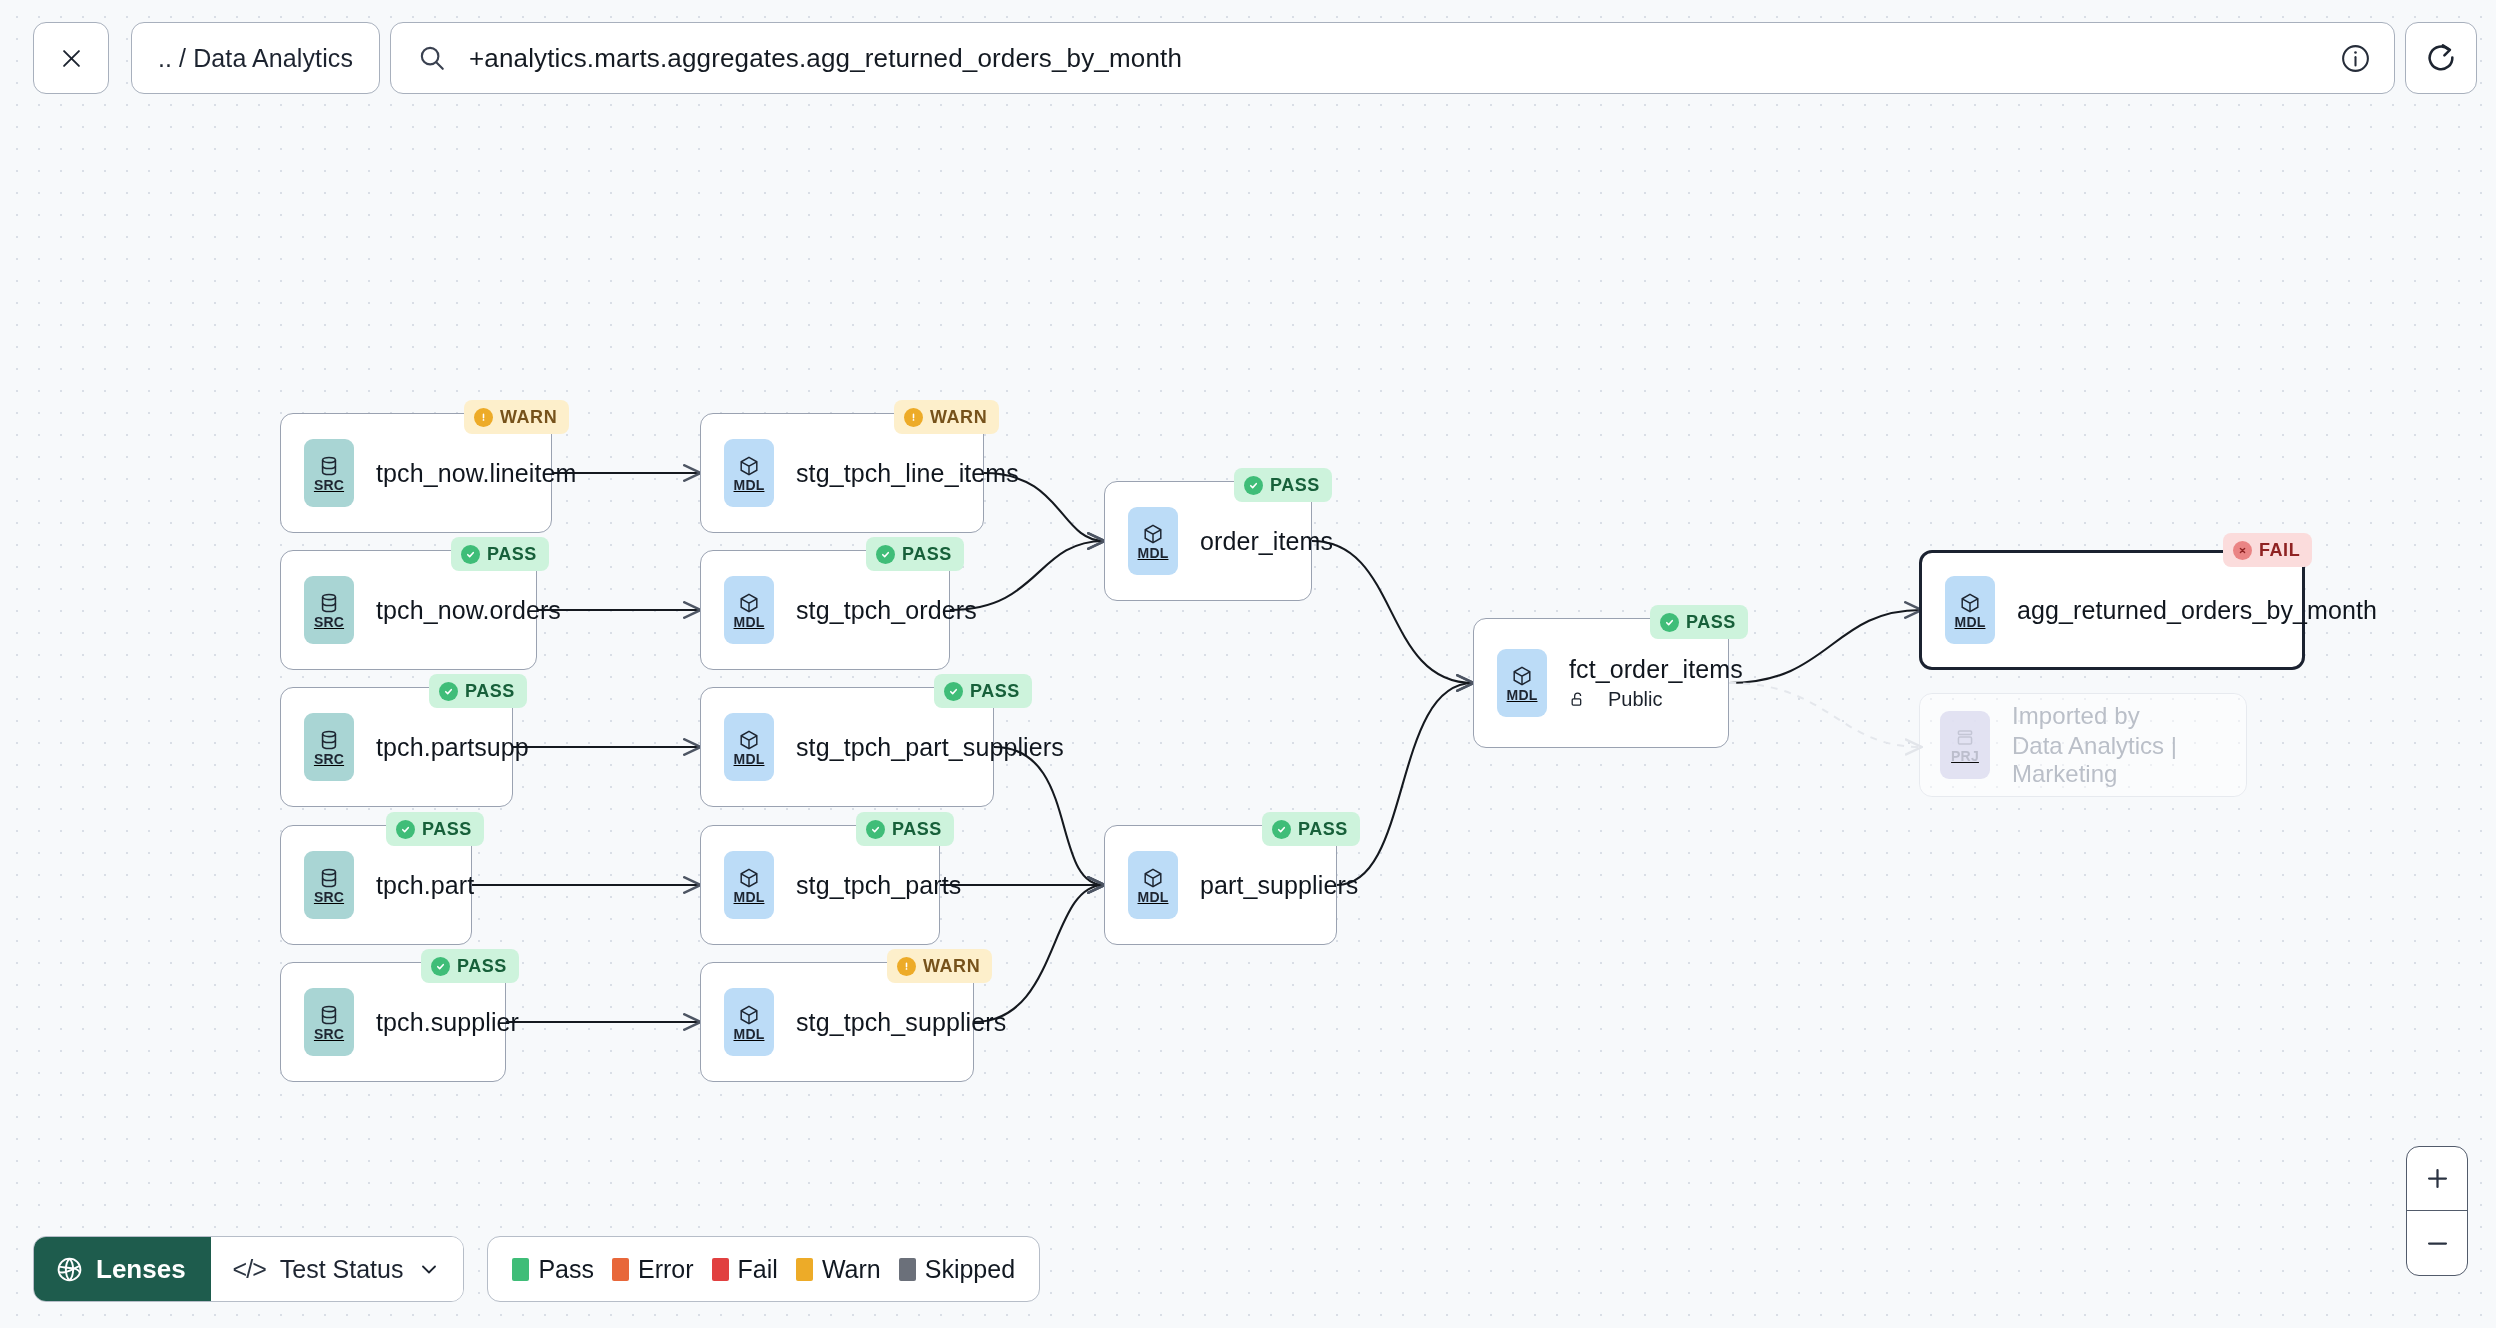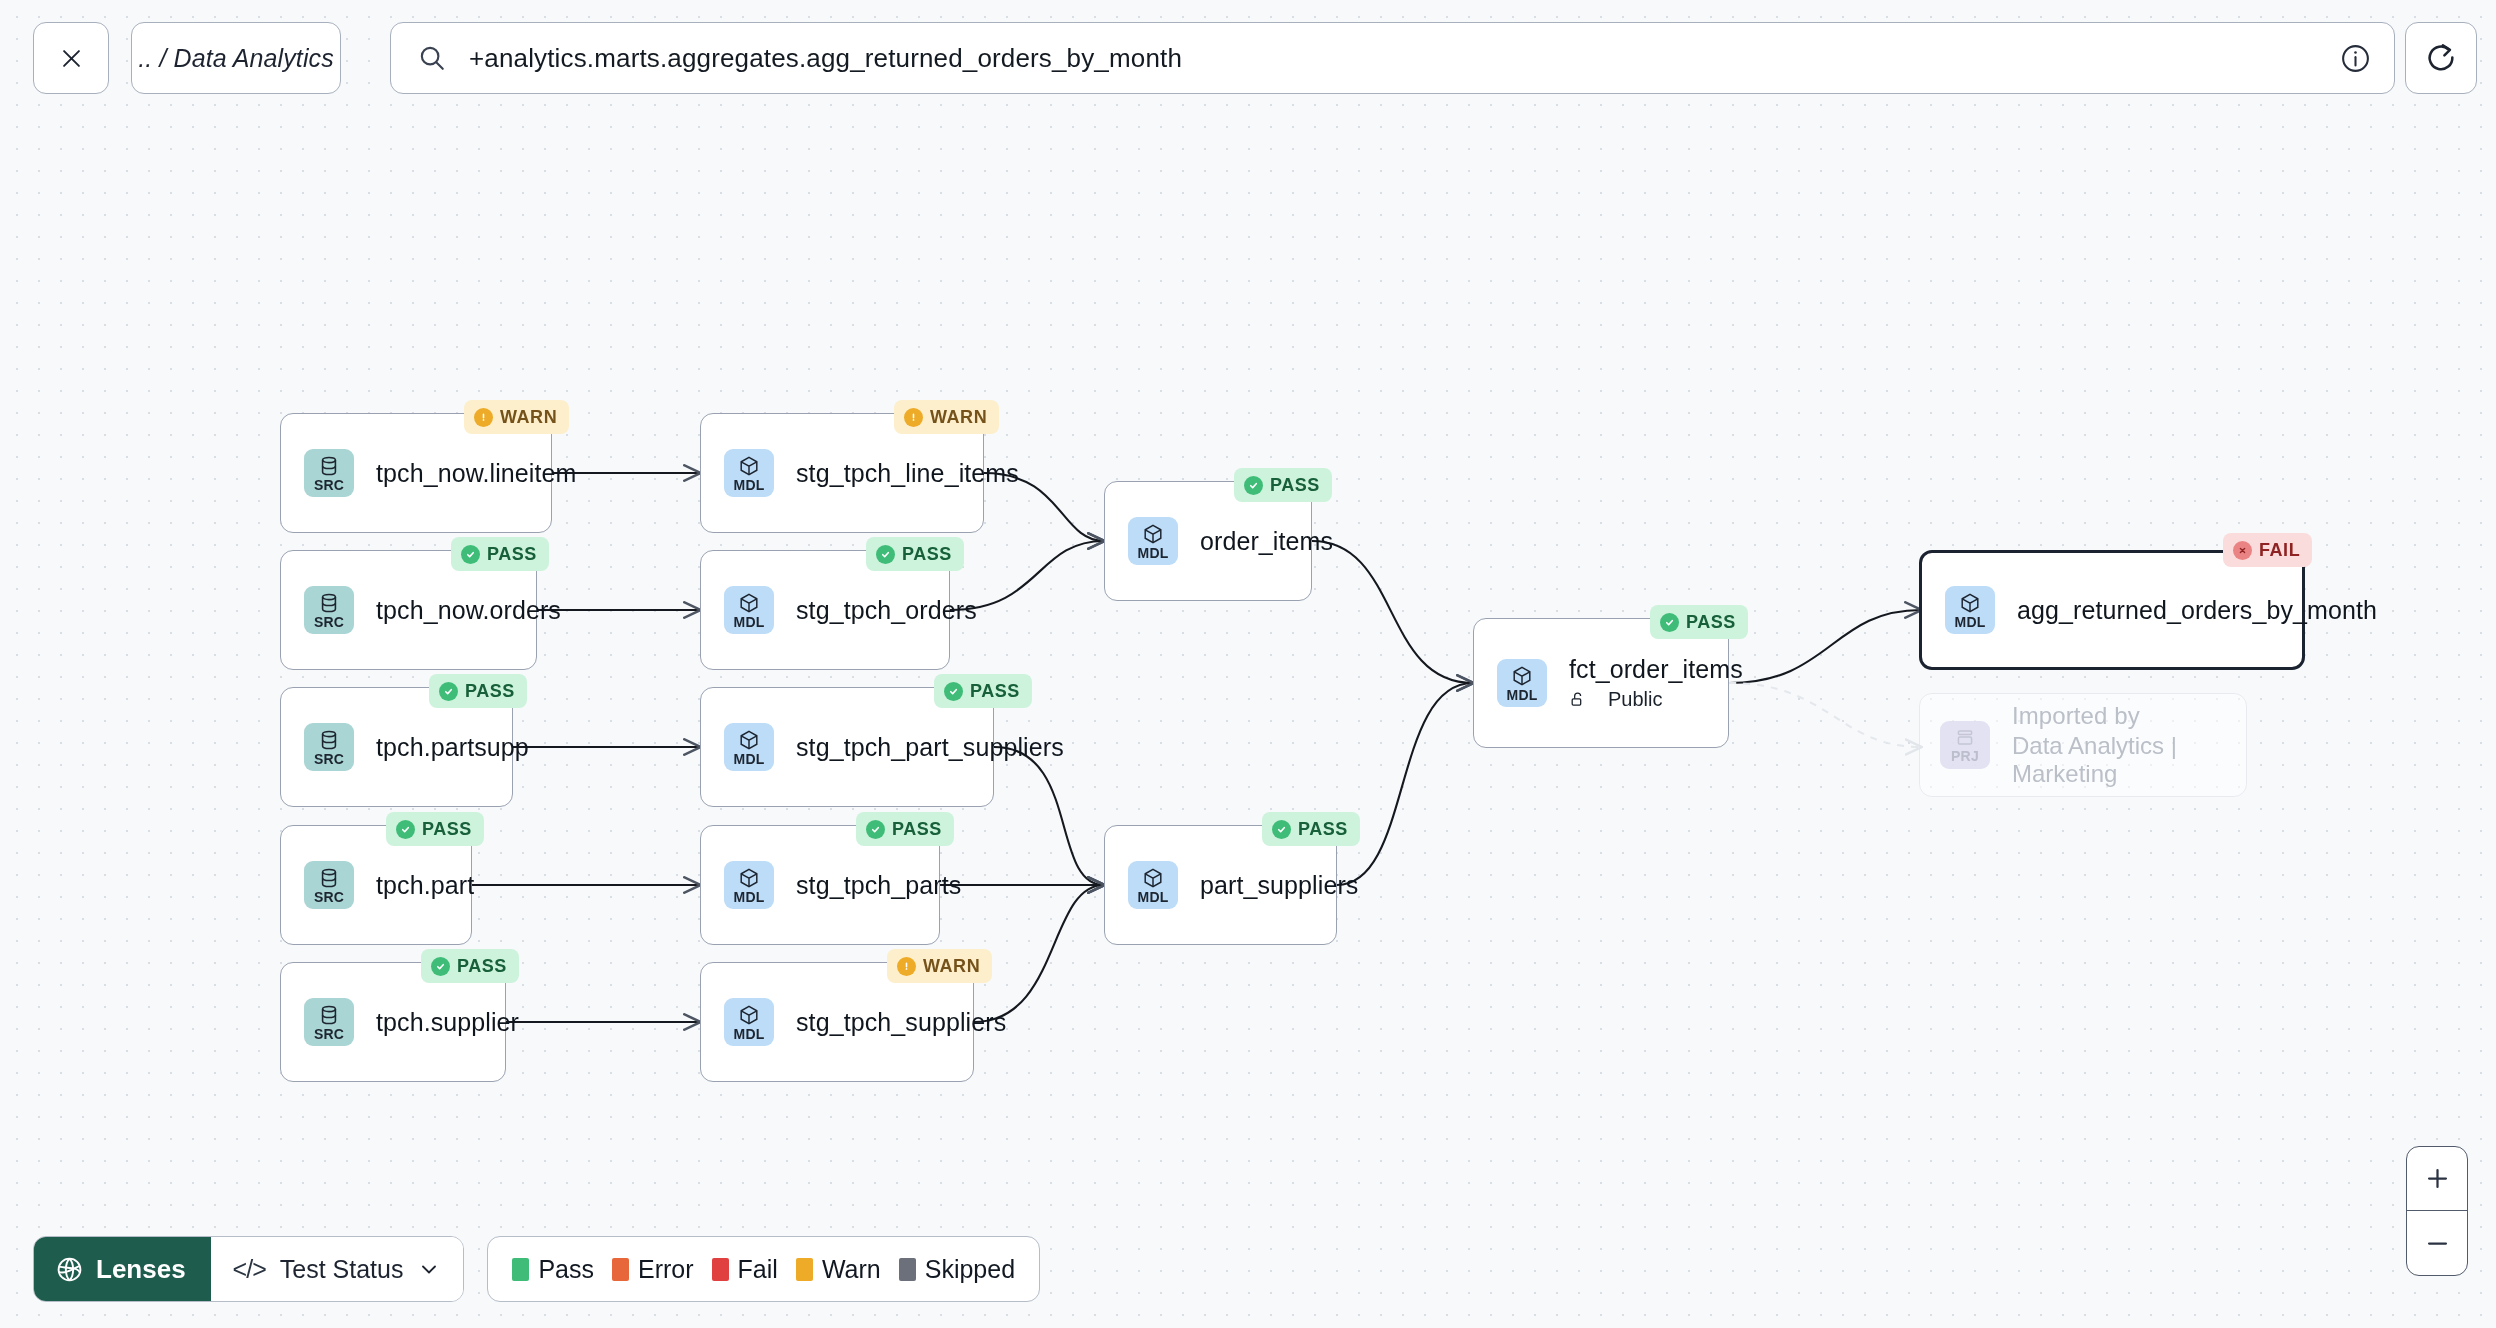--- a/index.html
+++ b/index.html
@@ -37,22 +37,22 @@
     border: 1.6px solid #a8b0bd;
     border-radius: 13px;
     display: flex;
     align-items: center;
     justify-content: center;
     cursor: pointer;
   }
 
   #close-btn { left: 33px; top: 22px; width: 76px; height: 72px; }
   #breadcrumb-btn {
-    left: 131px; top: 22px; width: 210px; height: 72px;
-    font-size: 25px; color: #1d2430; letter-spacing: .1px; font-style: italic;
+    left: 131px; top: 22px; width: 249px; height: 72px;
+    font-size: 25px; color: #1d2430; letter-spacing: .1px;
   }
 
   #search-bar {
     position: absolute;
     left: 390px; top: 22px;
     width: 2005px; height: 72px;
     background: #ffffff;
     border: 1.6px solid #a8b0bd;
     border-radius: 13px;
     display: flex;
@@ -90,28 +90,29 @@
     z-index: 20;
   }
   .node.ghost {
     border: 1.4px solid #e7eaef;
     background: rgba(255,255,255,.55);
     opacity: .95;
     z-index: 5;
   }
 
   .chip {
-    width: 50px; height: 48px;
+    width: 50px; height: 68px;
     border-radius: 9px;
     display: flex;
     flex-direction: column;
     align-items: center;
     justify-content: center;
     flex: 0 0 auto;
     gap: 1px;
+    text-decoration: underline;
   }
   .chip.src { background: #a9d5d4; }
   .chip.mdl { background: #bcdcf7; }
   .chip.prj { background: #e1e1f2; }
   .chip .ctxt {
     font-size: 14px;
     font-weight: 600;
     letter-spacing: .2px;
     line-height: 1;
     color: #1d2531;

